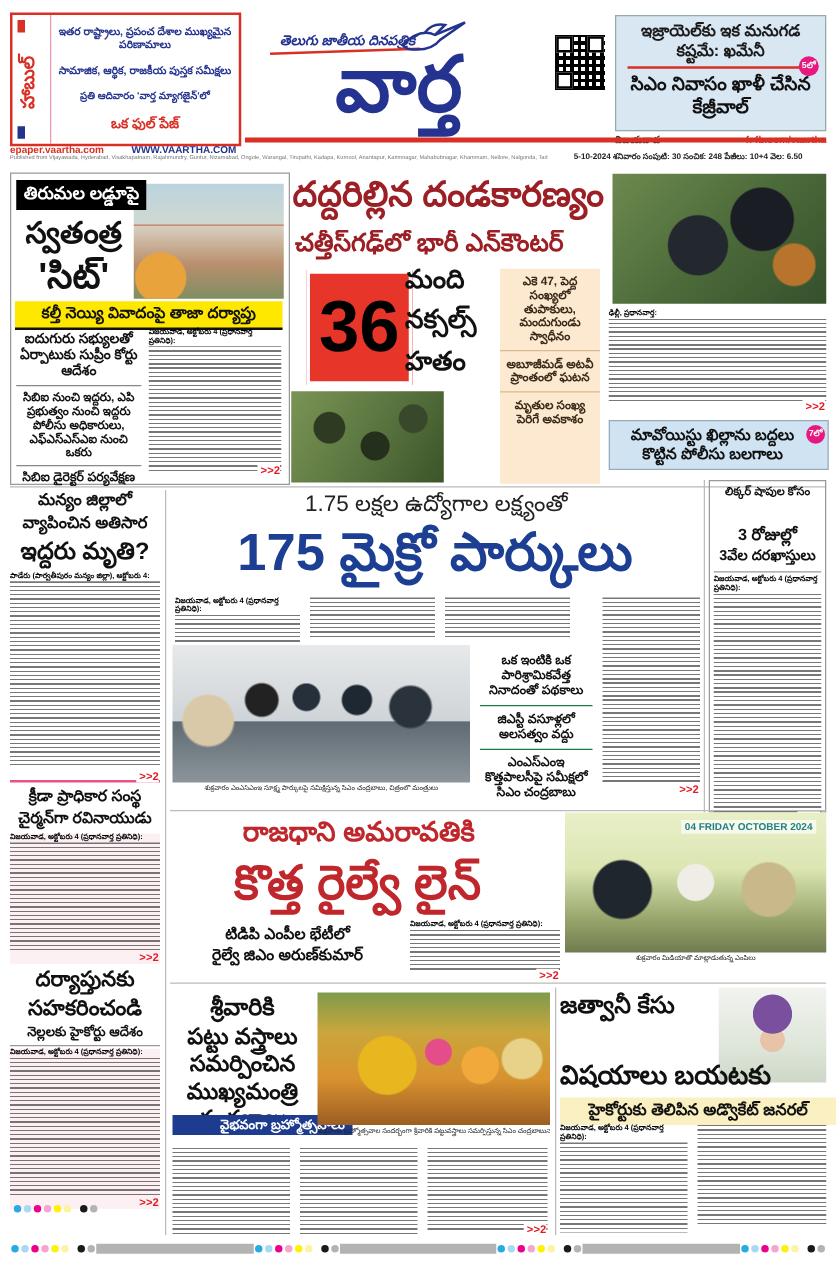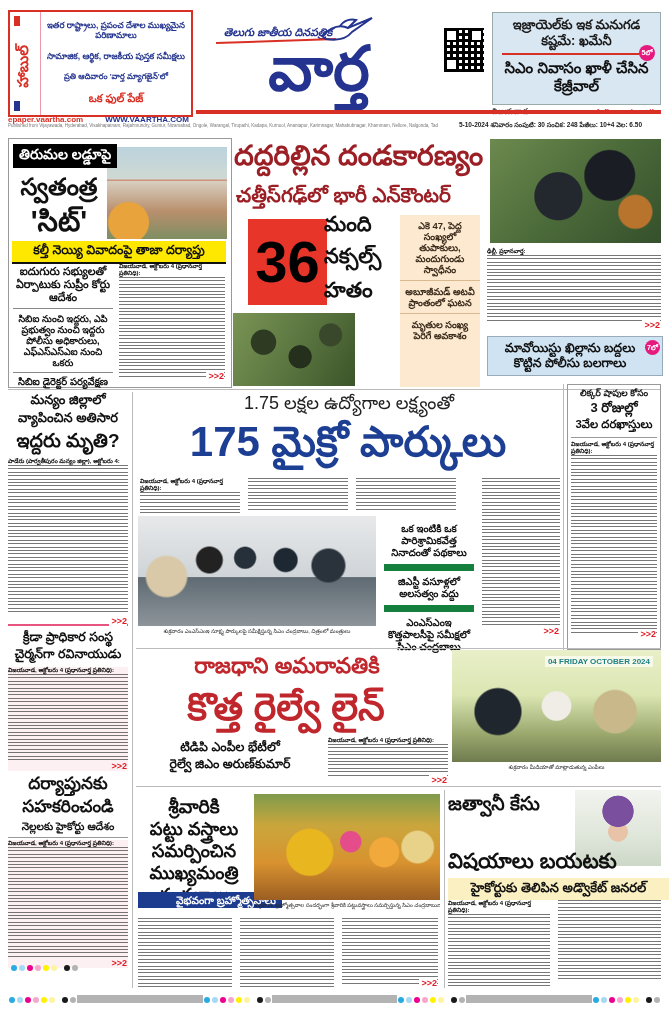--- a/index.html
+++ b/index.html
@@ -14,21 +14,21 @@
   .jump{position:absolute;right:1px;bottom:0;color:#e01b24;font-weight:bold;font-size:9px;background:#fff;padding-left:2px;}
   .rule{background:#bbb;}
   .photo{background-size:cover;}
   .cap{font-size:5.5px;color:#222;line-height:6.5px;}
   .dot{display:inline-block;width:6px;height:6px;border-radius:50%;margin:0 1px;vertical-align:middle;}
   .d1{background:#29abe2}.d2{background:#a7d9f5}.d3{background:#ec008c}.d4{background:#f4a6cd}
   .d5{background:#fff200}.d6{background:#fdf4a3}.d7{background:#1a1a1a}.d8{background:#b3b3b3}
   .gap{display:inline-block;width:5px;}
   .graybar{height:8px;background:#b3b3b3;flex:1;}
   .peach-item{font-size:9.5px;font-weight:bold;color:#3a2a1a;text-align:center;padding:5px 3px;border-bottom:1px solid #d9b98f;line-height:11px;}
-  .mid-bullet{font-size:10px;font-weight:bold;text-align:center;padding:5px 2px;border-bottom:7px solid #15803d;line-height:12px;}
+  .mid-bullet{font-size:10px;font-weight:bold;text-align:center;padding:5px 2px;border-bottom:1px solid #15803d;line-height:12px;}
 </style>
 </head>
 <body>
 
 <div class="page">
 
   <div class="abs" style="left:8px;top:10px;width:181px;height:103px;border:2px solid #d93025;display:flex;">
     <div style="width:30px;position:relative;border-right:1px solid #e9a;">
       <div class="abs" style="width:6px;height:10px;background:#d93025;left:4px;top:4px;"></div>
       <div class="abs" style="width:6px;height:10px;background:#23338f;left:4px;bottom:4px;"></div>
@@ -203,21 +203,21 @@
     <div class="mid-bullet" style="border-bottom:none;">ఎంఎస్ఎంఇ కొత్తపాలసీపై సమీక్షలో సిఎం చంద్రబాబు</div>
   </div>
 
   <div class="abs" style="left:482px;top:478px;width:78px;height:158px;">
     <div class="lines" style="height:150px;"></div>
     <span class="jump">&gt;&gt;2</span>
   </div>
 
   <div class="abs" style="left:567px;top:384px;width:94px;height:266px;border:1px solid #999;padding:3px;box-sizing:border-box;">
     <div class="b c" style="font-size:9px;">లిక్కర్ షాపుల కోసం</div>
-    <div class="b c" style="font-size:13px;">3 రోజుల్లో</div>
+    <div class="b c" style="font-size:13px;margin-top:20px;">3 రోజుల్లో</div>
     <div class="b c" style="font-size:11.5px;border-bottom:1px solid #999;padding-bottom:3px;">3వేల దరఖాస్తులు</div>
     <div style="position:relative;height:198px;margin-top:3px;">
       <span class="dl">విజయవాడ, అక్టోబరు 4 (ప్రధానవార్త ప్రతినిధి):</span>
       <div class="lines" style="height:178px;"></div>
       <span class="jump">&gt;&gt;2</span>
     </div>
   </div>
 
   <div class="abs rule" style="left:136px;top:648px;width:525px;height:1px;"></div>
 

